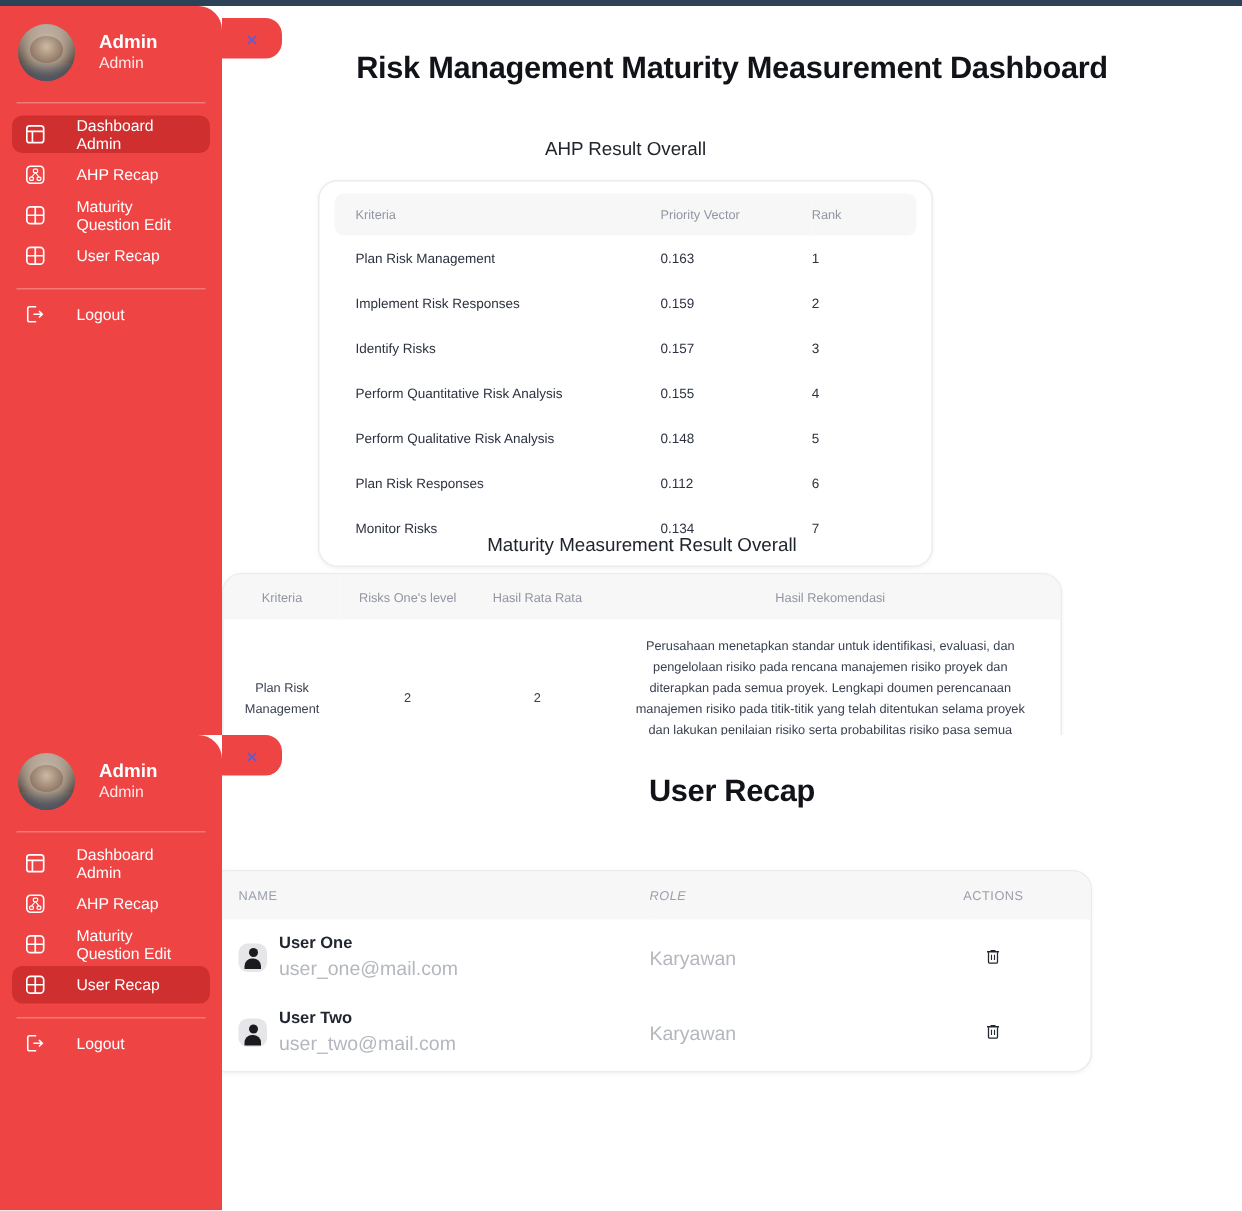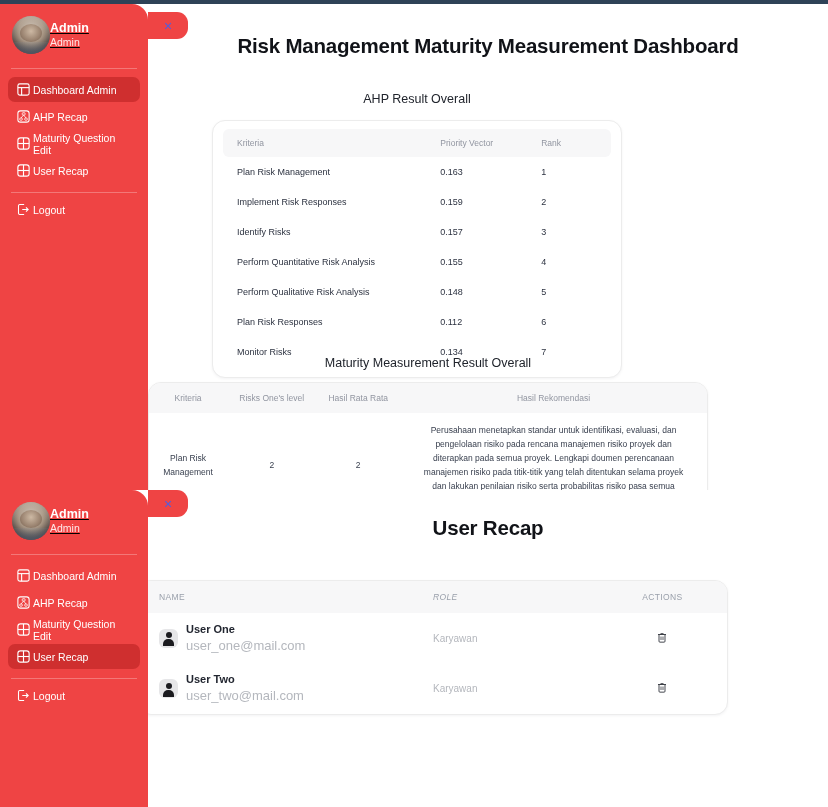--- a/index.html
+++ b/index.html
@@ -27,23 +27,22 @@
     position: absolute; left: 0; top: 0; width: 148px;
     background: #ef4444;
     border-top-right-radius: 16px;
     padding: 0;
     z-index: 6;
   }
   .sb-a { height: 486px; }
   .sb-b { height: 317px; }
 
   .sb-profile {
-    display: flex; align-items: center; gap: 0;
+    display: flex; align-items: center; gap: 16px;
     padding: 12px 10px 14px 12px;
-    text-decoration: underline;
   }
   .avatar {
     width: 38px; height: 38px; border-radius: 50%;
     background: radial-gradient(circle at 50% 38%, #d8cfc4 0%, #a89684 42%, #6d5f52 70%, #4a4a52 100%);
     box-shadow: inset 0 -7px 9px -4px rgba(40,40,55,.75),
                 inset 0 6px 8px -4px rgba(255,255,255,.35);
     position: relative; overflow: hidden; flex: 0 0 auto;
   }
   .avatar::before {
     content: ""; position: absolute; left: 8px; top: 8px; width: 22px; height: 18px;
@@ -55,21 +54,21 @@
     background: linear-gradient(180deg, rgba(120,135,150,.15), rgba(90,105,125,.55));
   }
   .sb-names { line-height: 1.25; }
   .sb-name { font-size: 12.5px; font-weight: bold; color: #ffffff; }
   .sb-role { font-size: 10.5px; color: #ffe9e9; }
 
   .sb-div { height: 1px; background: rgba(255,255,255,.28); margin: 0 11px; }
 
   .sb-menu { padding: 8px 8px 4px 8px; display: flex; flex-direction: column; gap: 2px; }
   .sb-item {
-    display: flex; align-items: center; gap: 2px;
+    display: flex; align-items: center; gap: 20px;
     height: 25px; padding: 0 8px; border-radius: 7px;
     color: #ffffff; font-size: 10.5px; cursor: pointer;
   }
   .sb-item.active { background: #cf2f2f; }
   .sb-ico { width: 15px; height: 15px; flex: 0 0 auto; display: block; }
   .sb-logout-wrap { padding: 0 8px; }
   .sb-div2 { height: 1px; background: rgba(255,255,255,.28); margin: 5px 11px 4px; }
 
   
   .collapse-tab {
@@ -156,21 +155,21 @@
   .u-avatar::before {
     content: ""; position: absolute; left: 6.5px; top: 3.5px; width: 6px; height: 6px;
     border-radius: 50%; background: #1b1b1f;
   }
   .u-avatar::after {
     content: ""; position: absolute; left: 4px; top: 10.5px; width: 11px; height: 7px;
     border-radius: 5px 5px 0 0; background: #1b1b1f;
   }
   .u-name { font-size: 11px; font-weight: bold; color: #222630; line-height: 1.35; }
   .u-mail { font-size: 13px; color: #b4b7bd; line-height: 1.35; }
-  .u-role { font-size: 10px; color: #b4b7bd; }
+  .u-role { font-size: 13px; color: #b4b7bd; }
   .trash { width: 12px; height: 13px; cursor: pointer; }
 </style>
 </head>
 <body>
 
 <div class="screen">
 
   <div class="top-strip"></div>
 
   <div class="panel panel-a">

